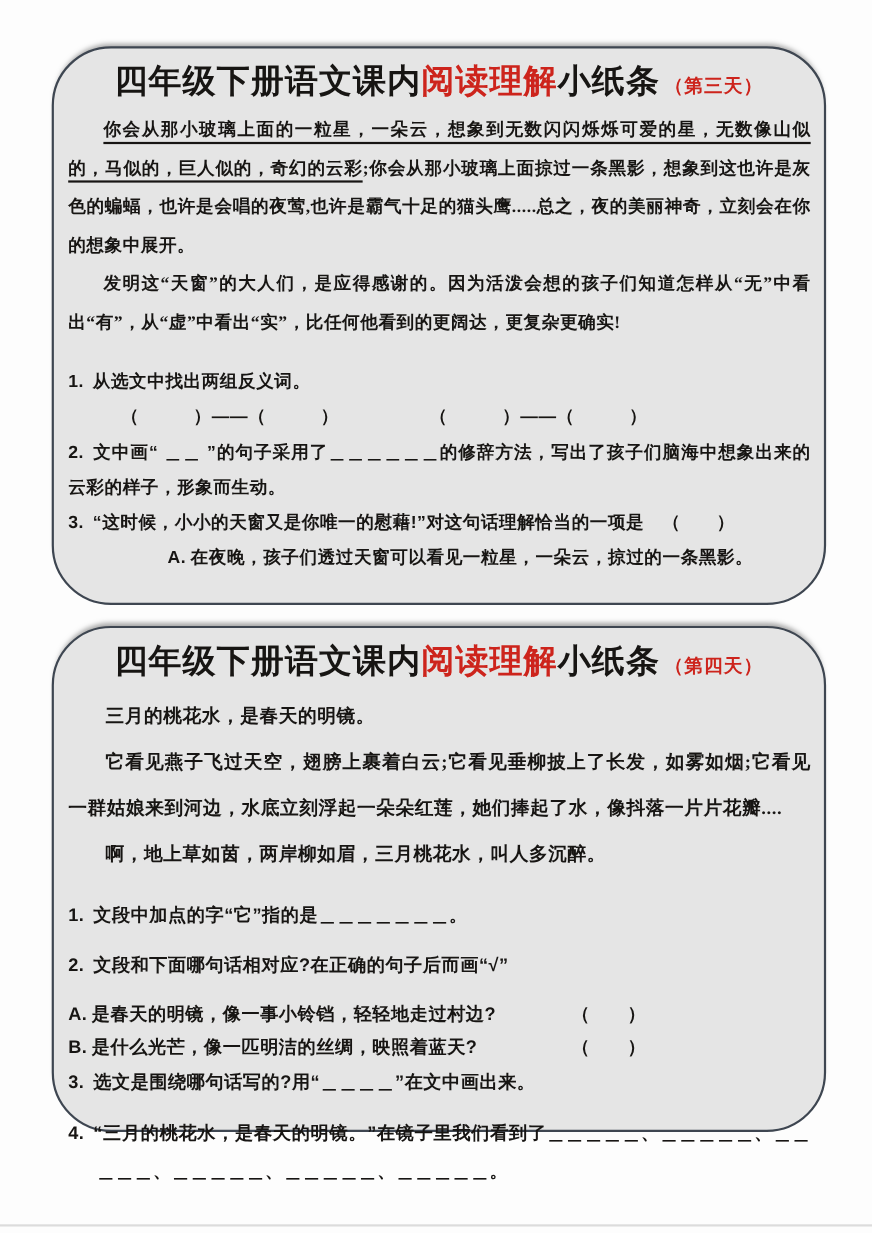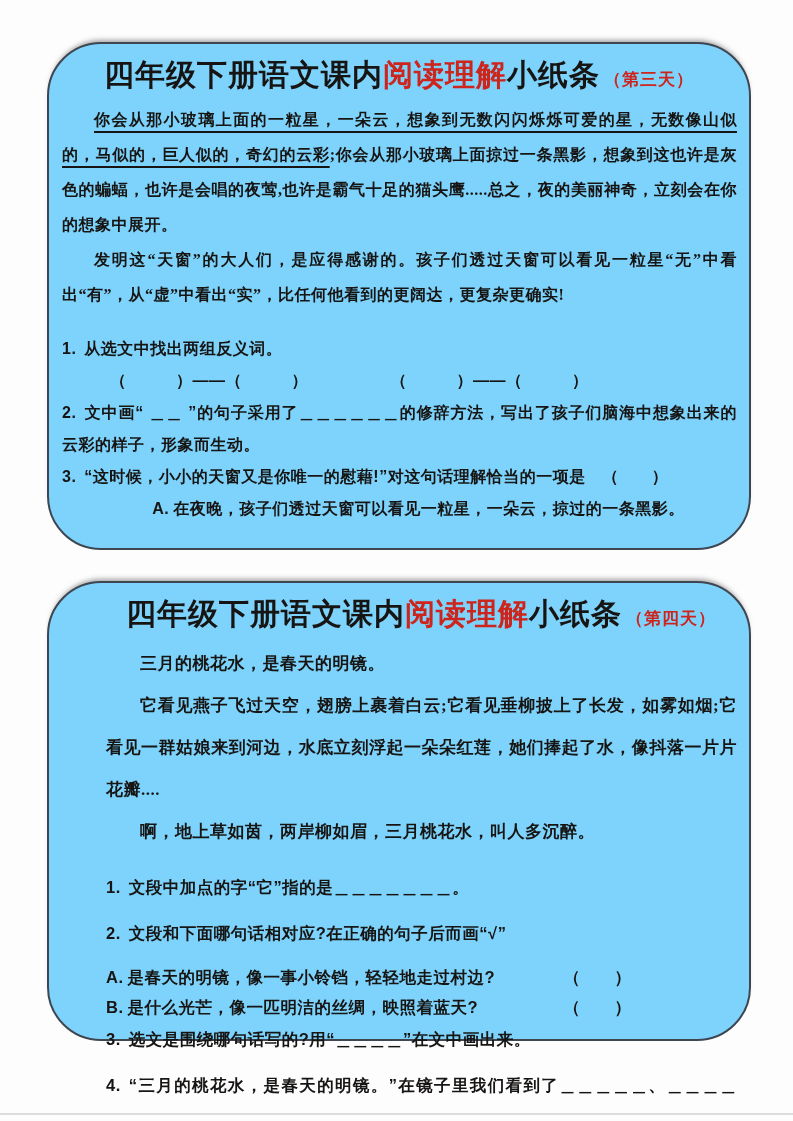--- a/index.html
+++ b/index.html
@@ -15,28 +15,28 @@
   }
   .page {
     position: relative;
     width: 793px;
     height: 1121px;
   }
   .card {
     position: absolute;
     left: 47px;
     width: 704px;
-    background: #7dd3fc;
+    background: #e5e5e5;
     border: 2px solid #3e4651;
     border-radius: 54px;
     box-shadow: 0 -5px 5px -3px rgba(90,90,90,0.55);
     box-sizing: border-box;
   }
   .card--day3 { top: 42px;  height: 508px; }
-  .card--day4 { top: 581px; height: 460px; padding-left: 44px; }
+  .card--day4 { top: 569px; height: 460px; }
 
   .card-title {
     text-align: center;
     font-weight: bold;
     font-size: 30px;
     letter-spacing: 1px;
     margin-top: 11px;
     line-height: 40px;
     white-space: nowrap;
   }
@@ -91,21 +91,21 @@
 <body>
 
 <div class="page">
 
   <div class="card card--day3">
     <div class="card-title">
       <span>四年级下册语文课内</span><span class="hl">阅读理解</span><span>小纸条</span><span class="day">（第三天）</span>
     </div>
     <div class="passage">
         <p class="para"><span class="u">你会从那小玻璃上面的一粒星，一朵云，想象到无数闪闪烁烁可爱的星，无数像山似的，马似的，巨人似的，奇幻的云彩</span><span>;你会从那小玻璃上面掠过一条黑影，想象到这也许是灰色的蝙蝠，也许是会唱的夜莺,也许是霸气十足的猫头鹰.....总之，夜的美丽神奇，立刻会在你的想象中展开。</span></p>
-        <p class="para"><span>发明这“天窗”的大人们，是应得感谢的。孩子们透过天窗可以看见一粒星“无”中看出“有”，从“虚”中看出“实”，比任何他看到的更阔达，更复杂更确实!</span></p>
+        <p class="para"><span>发明这“天窗”的大人们，是应得感谢的。因为活泼会想的孩子们知道怎样从“无”中看出“有”，从“虚”中看出“实”，比任何他看到的更阔达，更复杂更确实!</span></p>
       </div>
     <div class="questions">
         <div class="q"><span class="qnum">1.</span><span class="qtext">从选文中找出两组反义词。</span></div>
         <div class="answer-line">（　　　）——（　　　）　　　　　（　　　）——（　　　）</div>
         <div class="q"><span class="qnum">2.</span><span class="qtext">文中画“ ＿＿ ”的句子采用了＿＿＿＿＿＿的修辞方法，写出了孩子们脑海中想象出来的云彩的样子，形象而生动。</span></div>
         <div class="q"><span class="qnum">3.</span><span class="qtext">“这时候，小小的天窗又是你唯一的慰藉!”对这句话理解恰当的一项是　（　　）</span></div>
         <div class="opt"><span class="opt-label">A.</span><span class="opt-text">在夜晚，孩子们透过天窗可以看见一粒星，一朵云，掠过的一条黑影。</span></div>
       </div>
   </div>
 

